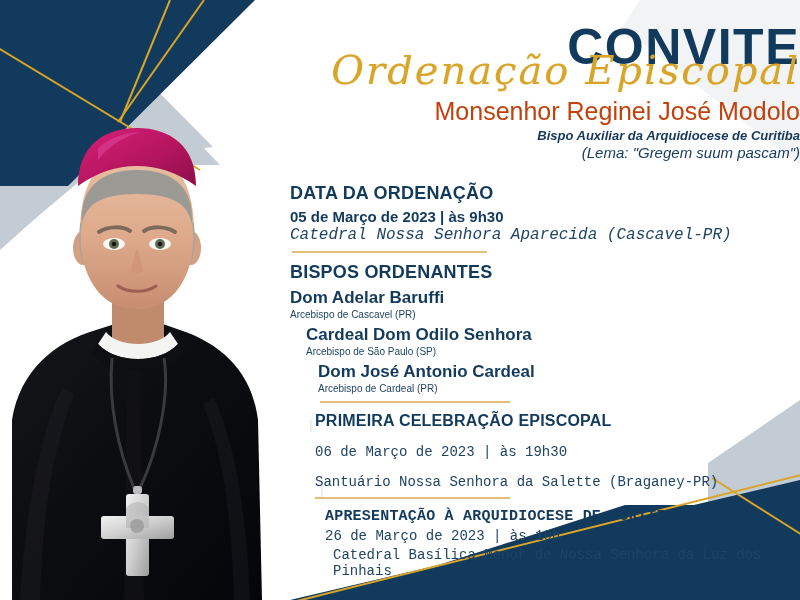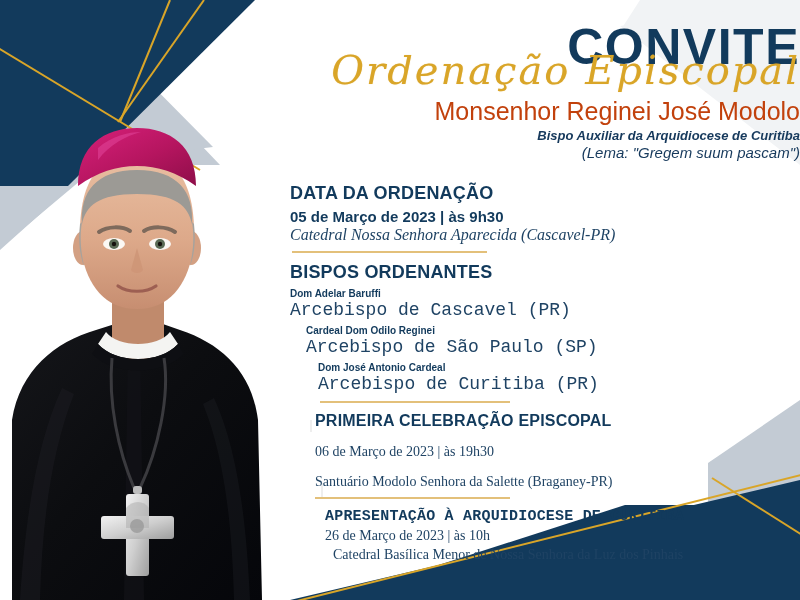--- a/index.html
+++ b/index.html
@@ -112,21 +112,21 @@
     font-weight: bold;
     color: #123A5C;
     letter-spacing: 0.2px;
   }
   .sec-line1 {
     font-family: "Liberation Sans", sans-serif;
     font-weight: bold;
     color: #123A5C;
   }
   .sec-line2 {
-    font-family: Liberation Serif, serif;
+    font-family: Liberation Mono, monospace;
     color: #1F4364;
   }
   .sec-line2.italic { font-style: italic; }
 
   .divider {
     height: 2px;
     background: #E3C07A;
     border: 0;
     margin: 7px 0 9px 0;
   }
@@ -134,22 +134,22 @@
   
   #sec-data        { padding-left: 80px; }
   #sec-data .sec-head  { font-size: 18px; }
   #sec-data .sec-line1 { font-size: 15px; margin-top: 4px; }
   #sec-data .sec-line2 { font-size: 16px; margin-top: 1px; }
   #div-1 { margin-left: 82px; width: 195px; }
 
   #sec-bispos { padding-left: 80px; }
   #sec-bispos .sec-head { font-size: 18px; margin-bottom: 5px; }
   .bishop { margin-bottom: 5px; }
-  .bishop .b-name { font-family:"Liberation Sans",sans-serif; font-weight:bold; font-size:10px; color:#123A5C; }
-  .bishop .b-sub  { font-family:Liberation Mono, monospace; font-size:18px; color:#1F4364; margin-top:1px; }
+  .bishop .b-name { font-family:"Liberation Sans",sans-serif; font-weight:bold; font-size:17px; color:#123A5C; }
+  .bishop .b-sub  { font-family:Liberation Sans, sans-serif; font-size:10px; color:#1F4364; margin-top:1px; }
   .bishop.i0 { margin-left: 0px; }
   .bishop.i1 { margin-left: 16px; }
   .bishop.i2 { margin-left: 28px; }
   #div-2 { margin-left: 110px; width: 190px; }
 
   #sec-primeira { padding-left: 105px; }
   #sec-primeira .sec-head  { font-size: 16px; }
   #sec-primeira .sec-line2 { font-size: 14px; margin-top: 14px; }
   #div-3 { margin-left: 105px; width: 195px; }
 
@@ -294,34 +294,34 @@
       <hr class="divider" id="div-1">
 
       <div class="section" id="sec-bispos">
         <div class="sec-head">BISPOS ORDENANTES</div>
 
         <div class="bishop i0">
           <div class="b-name">Dom Adelar Baruffi</div>
           <div class="b-sub">Arcebispo de Cascavel (PR)</div>
         </div>
         <div class="bishop i1">
-          <div class="b-name">Cardeal Dom Odilo Reginei</div>
+          <div class="b-name">Cardeal Dom Odilo Senhora</div>
           <div class="b-sub">Arcebispo de São Paulo (SP)</div>
         </div>
         <div class="bishop i2">
           <div class="b-name">Dom José Antonio Cardeal</div>
-          <div class="b-sub">Arcebispo de Curitiba (PR)</div>
+          <div class="b-sub">Arcebispo de Cardeal (PR)</div>
         </div>
       </div>
       <hr class="divider" id="div-2">
 
       <div class="section" id="sec-primeira">
         <div class="sec-head">PRIMEIRA CELEBRAÇÃO EPISCOPAL</div>
         <div class="sec-line2">06 de Março de 2023 |  às 19h30</div>
-        <div class="sec-line2">Santuário Modolo Senhora da Salette (Braganey-PR)</div>
+        <div class="sec-line2">Santuário Nossa Senhora da Salette (Braganey-PR)</div>
       </div>
       <hr class="divider" id="div-3">
 
       <div class="section" id="sec-apres">
         <div class="sec-head">APRESENTAÇÃO À ARQUIDIOCESE DE CURITIBA</div>
         <div class="sec-line2">26 de Março de 2023  |  às 10h</div>
         <div class="sec-line2 indent">Catedral Basílica Menor  de Nossa Senhora da Luz dos Pinhais</div>
       </div>
 
     </div>

